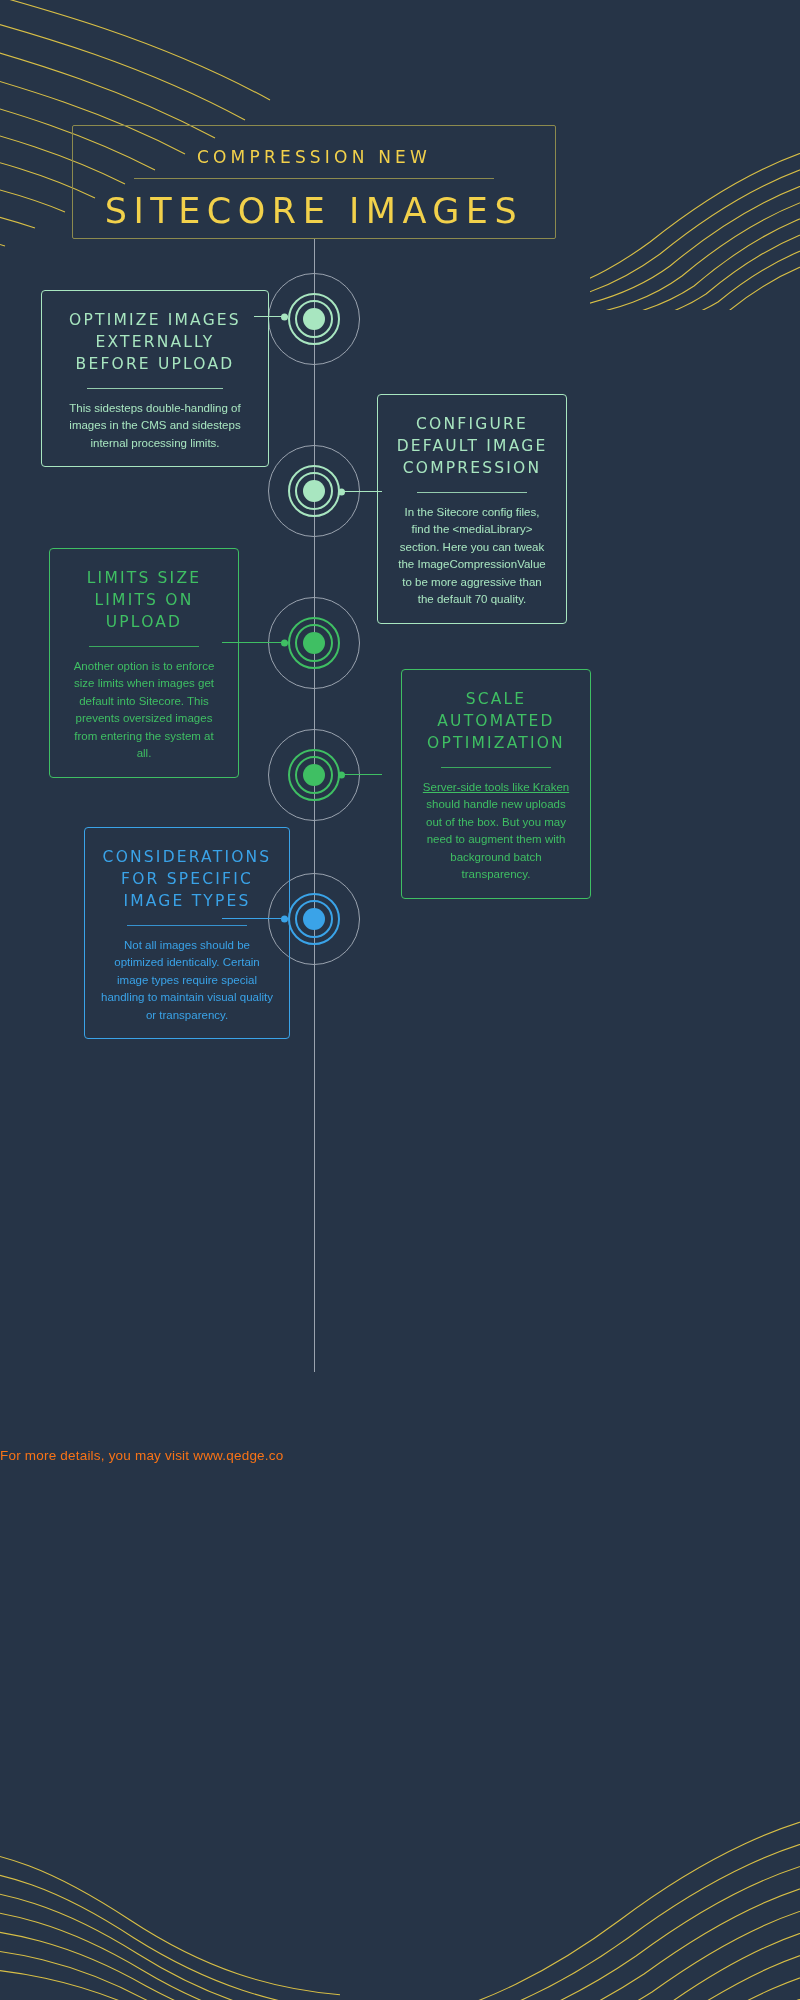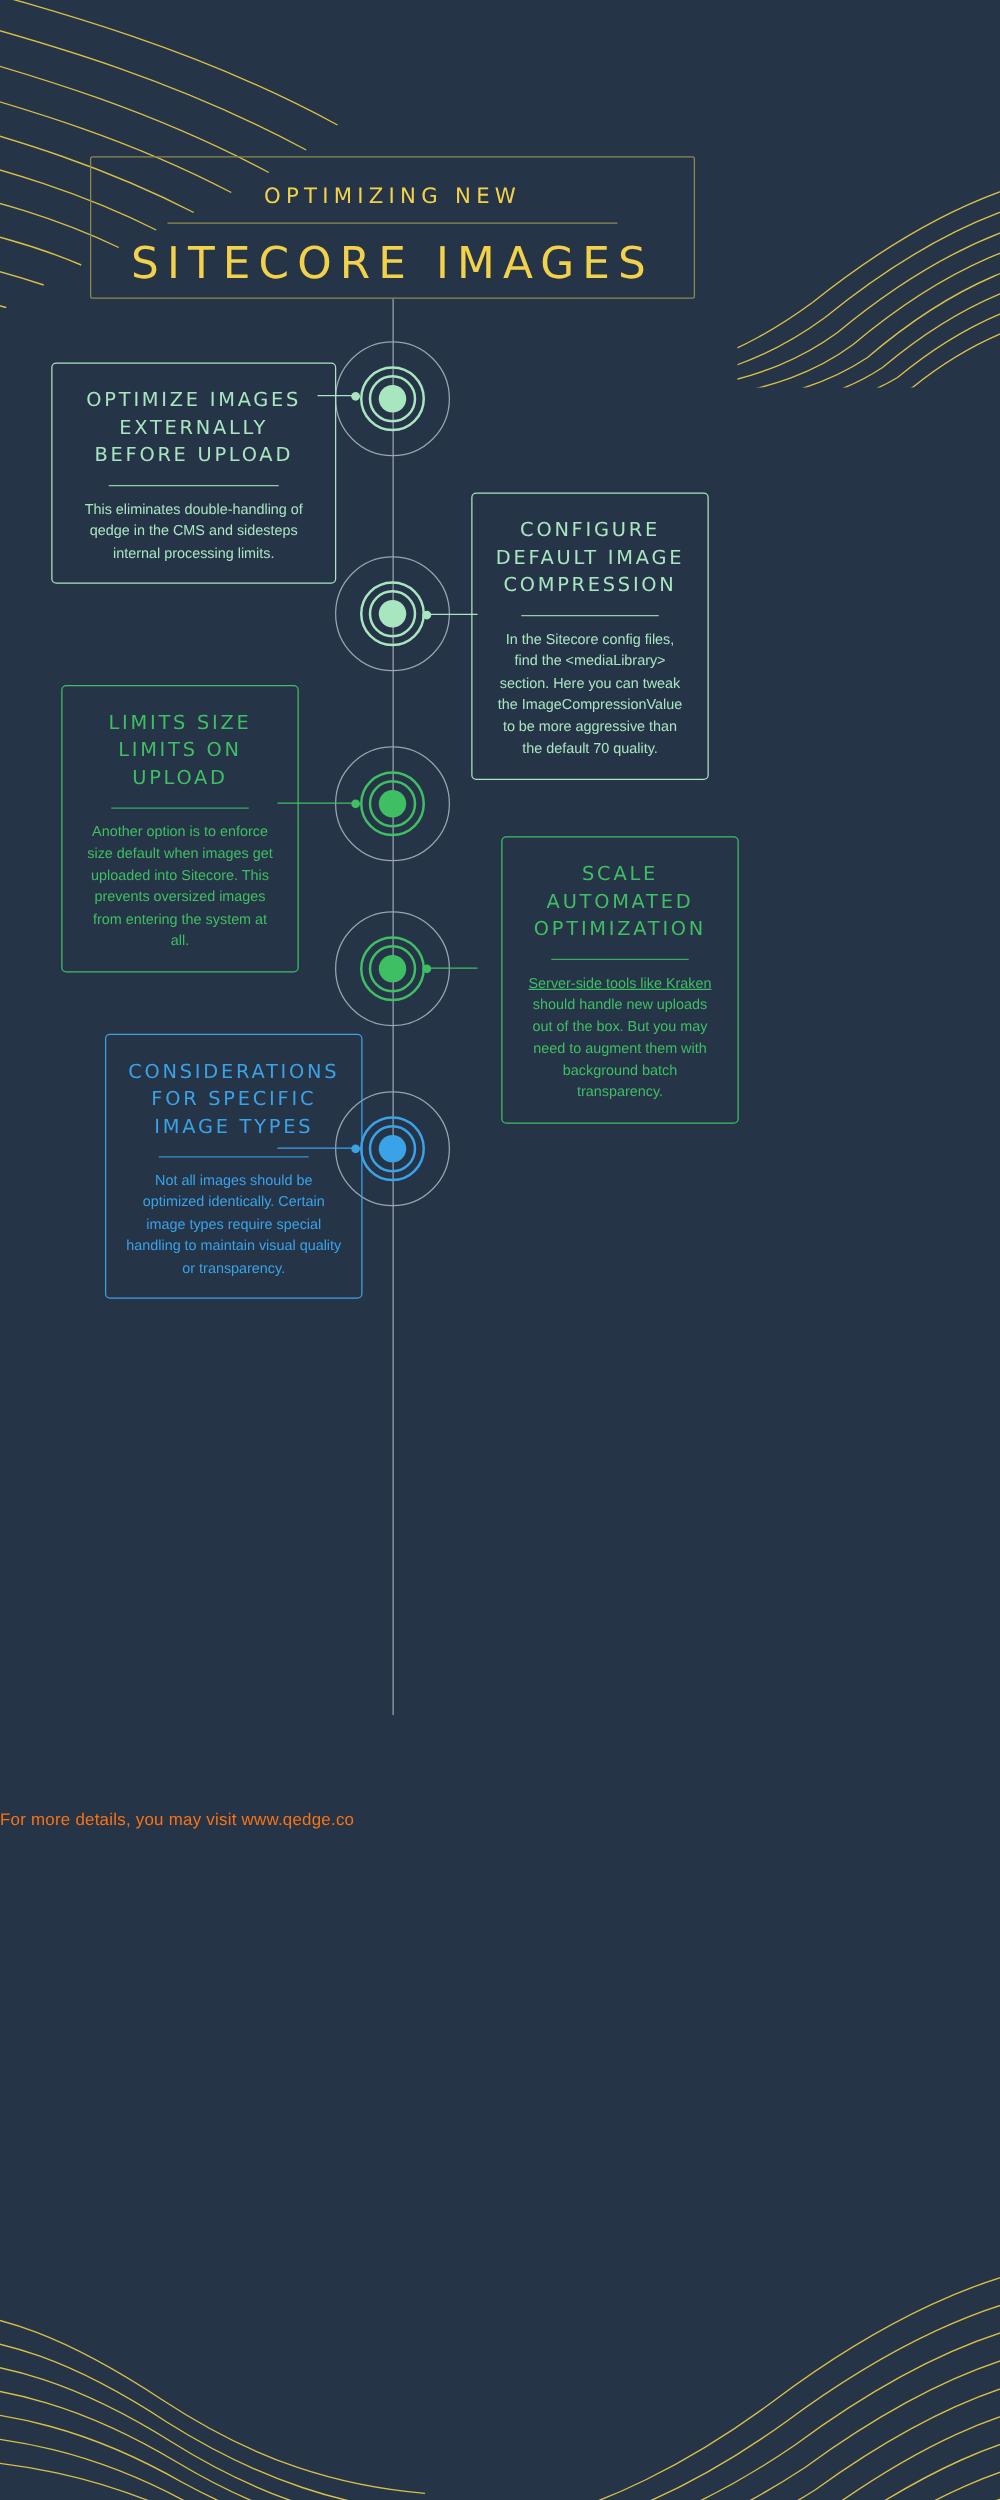--- a/index.html
+++ b/index.html
@@ -220,41 +220,41 @@
       <path d="M420 74 C 346 80 268 120 194 174 C 124 220 54 248 -30 260"></path>
       <path d="M420 96 C 348 102 274 140 202 192 C 132 236 62 262 -30 272"></path>
       <path d="M420 118 C 350 124 280 160 210 210 C 140 250 70 274 -30 284"></path>
       <path d="M420 140 C 352 146 286 180 218 226 C 148 264 78 286 -30 296"></path>
       <path d="M420 162 C 354 168 292 200 226 242 C 156 276 86 296 -30 306"></path>
       <path d="M420 184 C 356 190 298 218 234 256 C 164 288 94 306 -30 316"></path>
     </g>
   </svg>
 
   <div class="title-box">
-    <div class="title-kicker">OPTIMIZING NEW</div>
+    <div class="title-kicker">COMPRESSION NEW</div>
     <div class="title-rule"></div>
     <div class="title-main">SITECORE IMAGES</div>
   </div>
 
   <div class="spine"></div>
 
   <div class="node" style="left:314px; top:319px; color:#a8e6c0;">
     <div class="halo"></div>
     <div class="ring-outer"></div>
     <div class="ring-inner"></div>
     <div class="dot"></div>
   </div>
   <div class="connector to-left" style="left:254px; top:316px; width:34px; color:#a8e6c0;">
     <div class="cline"></div>
     <div class="cdot"></div>
   </div>
   <div class="card" style="left:41px; top:290px; width:228px; color:#a8e6c0;">
     <h2>OPTIMIZE IMAGES EXTERNALLY BEFORE UPLOAD</h2>
     <div class="card-rule"></div>
-    <p>This eliminates double-handling of qedge in the CMS and sidesteps internal processing limits.</p>
+    <p>This sidesteps double-handling of images in the CMS and sidesteps internal processing limits.</p>
   </div>
 
   <div class="node" style="left:314px; top:491px; color:#a8e6c0;">
     <div class="halo"></div>
     <div class="ring-outer"></div>
     <div class="ring-inner"></div>
     <div class="dot"></div>
   </div>
   <div class="connector to-right" style="left:338px; top:491px; width:44px; color:#a8e6c0;">
     <div class="cline"></div>
@@ -272,21 +272,21 @@
     <div class="ring-inner"></div>
     <div class="dot"></div>
   </div>
   <div class="connector to-left" style="left:222px; top:642px; width:66px; color:#3fbf63;">
     <div class="cline"></div>
     <div class="cdot"></div>
   </div>
   <div class="card" style="left:49px; top:548px; width:190px; color:#3fbf63;">
     <h2>LIMITS SIZE LIMITS ON UPLOAD</h2>
     <div class="card-rule"></div>
-    <p>Another option is to enforce size default when images get uploaded into Sitecore. This prevents oversized images from entering the system at all.</p>
+    <p>Another option is to enforce size limits when images get default into Sitecore. This prevents oversized images from entering the system at all.</p>
   </div>
 
   <div class="node" style="left:314px; top:775px; color:#3fbf63;">
     <div class="halo"></div>
     <div class="ring-outer"></div>
     <div class="ring-inner"></div>
     <div class="dot"></div>
   </div>
   <div class="connector to-right" style="left:338px; top:774px; width:44px; color:#3fbf63;">
     <div class="cline"></div>

